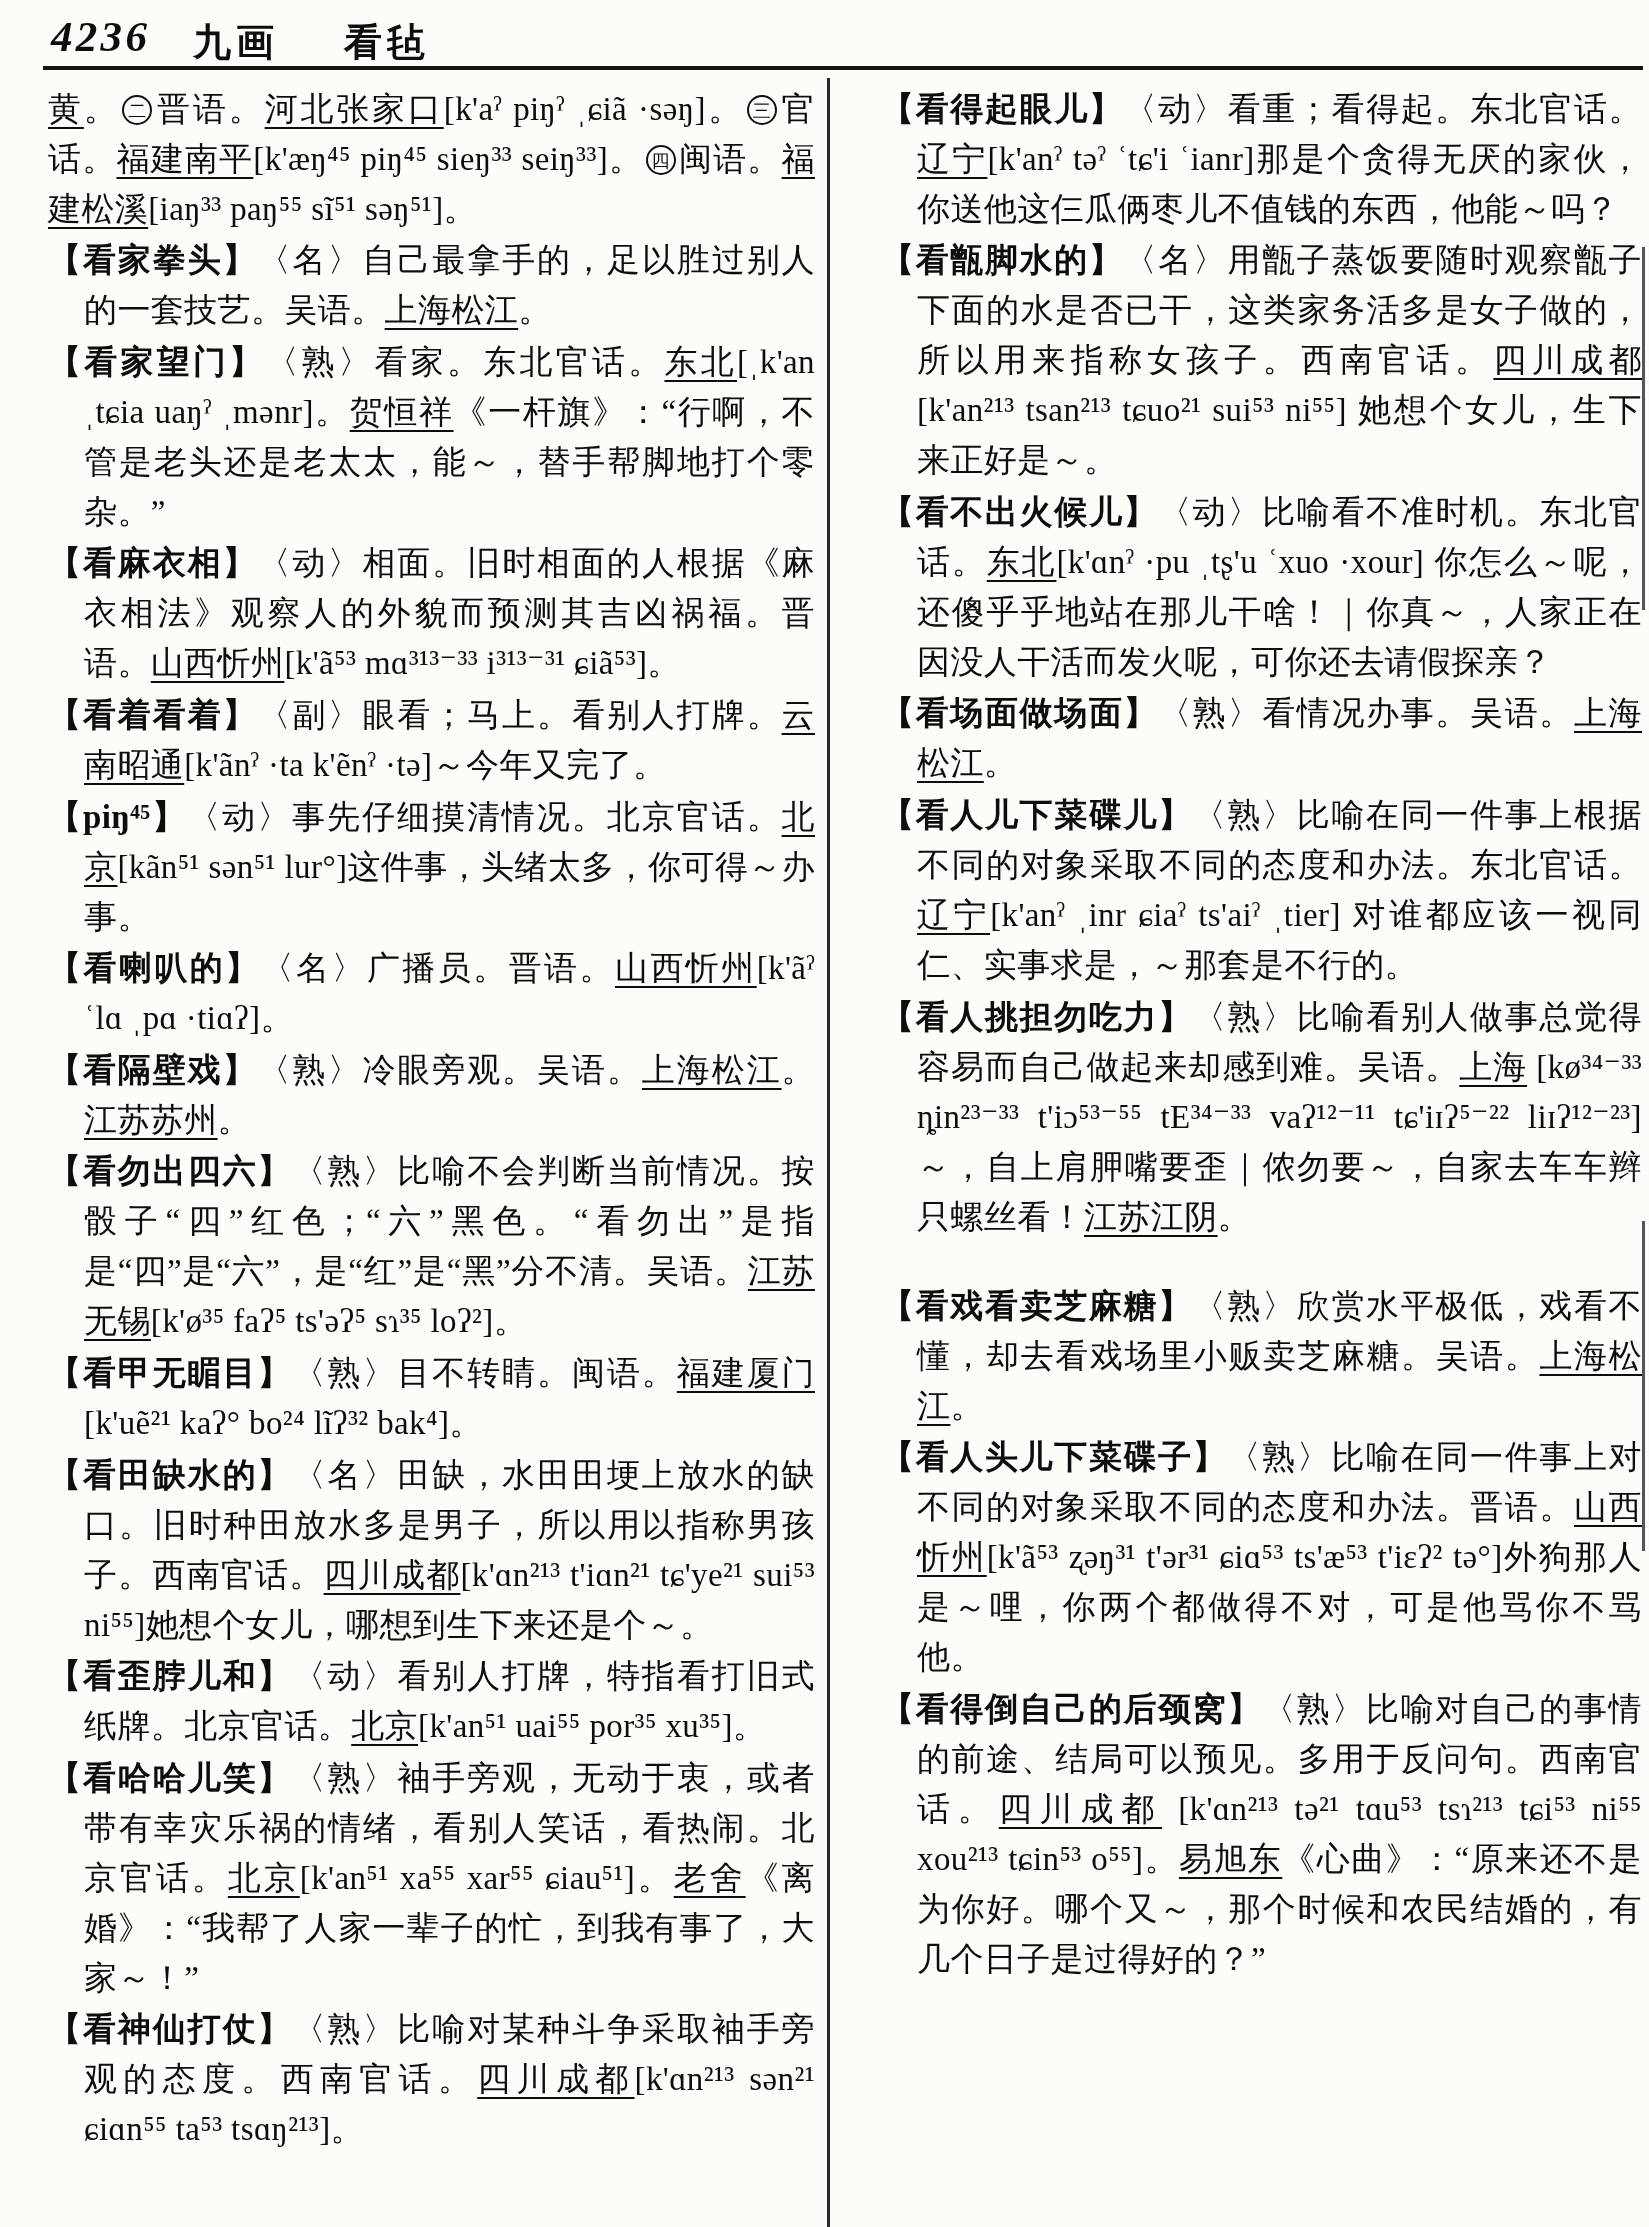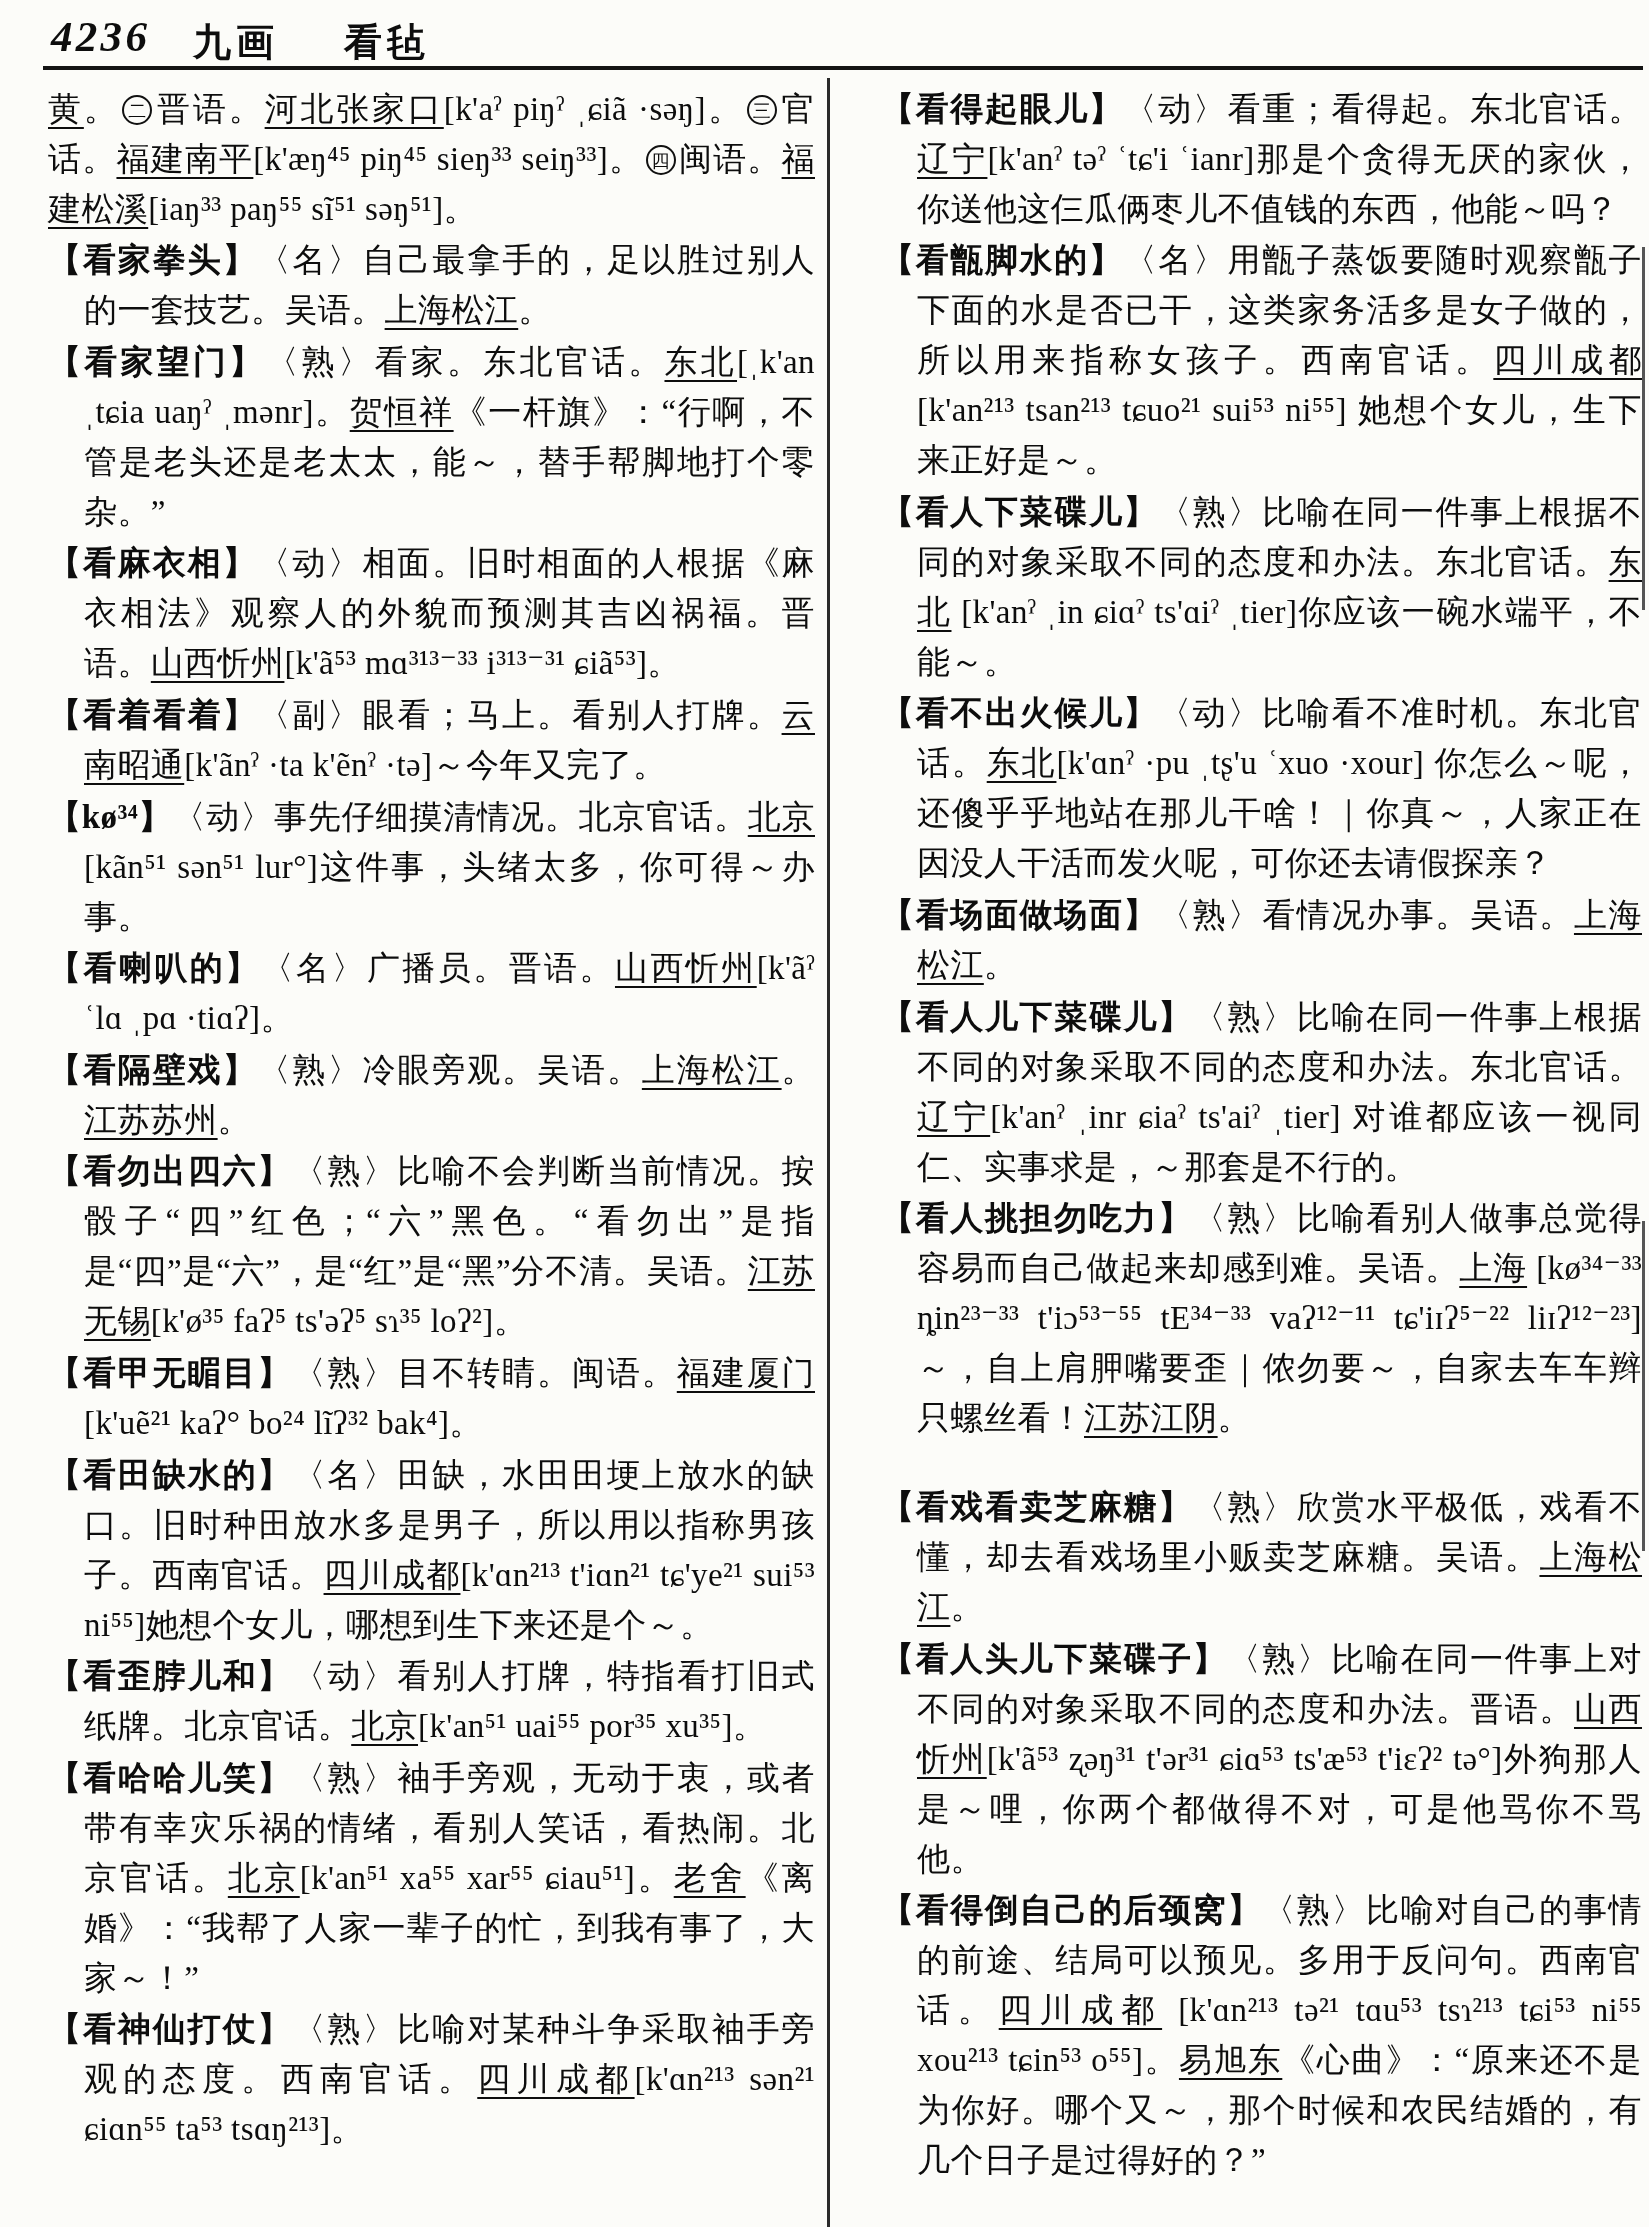--- a/index.html
+++ b/index.html
@@ -41,37 +41,36 @@
 <div class="edge-mark" style="left:1642px;top:247px;height:363px;"></div>
 <div class="edge-mark" style="left:1642px;top:1221px;height:330px;"></div>
 
 <div class="col col-left" id="col-left">
   <div class="cont" id="left-cont"><span class="u">黄</span><span>。</span><span class="c">二</span><span>晋语。</span><span class="u">河北张家口</span><span>[k'aˀ piŋˀ ˌɕiã ·səŋ]。</span><span class="c">三</span><span>官话。</span><span class="u">福建南平</span><span>[k'æŋ⁴⁵ piŋ⁴⁵ sieŋ³³ seiŋ³³]。</span><span class="c">四</span><span>闽语。</span><span class="u">福建松溪</span><span>[iaŋ³³ paŋ⁵⁵ sĩ⁵¹ səŋ⁵¹]。</span></div>
   <div id="left-entries">
       <div class="entry"><span class="hw">【看家拳头】</span><span class="pos">〈名〉</span><span>自己最拿手的，足以胜过别人的一套技艺。吴语。</span><span class="u">上海松江</span><span>。</span></div>
       <div class="entry"><span class="hw">【看家望门】</span><span class="pos">〈熟〉</span><span>看家。东北官话。</span><span class="u">东北</span><span>[ˌk'an ˌtɕia uaŋˀ ˌmənr]。</span><span class="u">贺恒祥</span><span>《一杆旗》：“行啊，不管是老头还是老太太，能～，替手帮脚地打个零杂。”</span></div>
       <div class="entry"><span class="hw">【看麻衣相】</span><span class="pos">〈动〉</span><span>相面。旧时相面的人根据《麻衣相法》观察人的外貌而预测其吉凶祸福。晋语。</span><span class="u">山西忻州</span><span>[k'ã⁵³ mɑ³¹³⁻³³ i³¹³⁻³¹ ɕiã⁵³]。</span></div>
       <div class="entry"><span class="hw">【看着看着】</span><span class="pos">〈副〉</span><span>眼看；马上。看别人打牌。</span><span class="u">云南昭通</span><span>[k'ãnˀ ·ta k'ẽnˀ ·tə]～今年又完了。</span></div>
-      <div class="entry"><span class="hw">【kø³⁴】</span><span class="pos">〈动〉</span><span>事先仔细摸清情况。北京官话。</span><span class="u">北京</span><span>[kãn⁵¹ sən⁵¹ lur°]这件事，头绪太多，你可得～办事。</span></div>
+      <div class="entry"><span class="hw">【piŋ⁴⁵】</span><span class="pos">〈动〉</span><span>事先仔细摸清情况。北京官话。</span><span class="u">北京</span><span>[kãn⁵¹ sən⁵¹ lur°]这件事，头绪太多，你可得～办事。</span></div>
       <div class="entry"><span class="hw">【看喇叭的】</span><span class="pos">〈名〉</span><span>广播员。晋语。</span><span class="u">山西忻州</span><span>[k'ãˀ ʿlɑ ˌpɑ ·tiɑʔ]。</span></div>
       <div class="entry"><span class="hw">【看隔壁戏】</span><span class="pos">〈熟〉</span><span>冷眼旁观。吴语。</span><span class="u">上海松江</span><span>。</span><span class="u">江苏苏州</span><span>。</span></div>
       <div class="entry"><span class="hw">【看勿出四六】</span><span class="pos">〈熟〉</span><span>比喻不会判断当前情况。按骰子“四”红色；“六”黑色。“看勿出”是指是“四”是“六”，是“红”是“黑”分不清。吴语。</span><span class="u">江苏无锡</span><span>[k'ø³⁵ faʔ⁵ ts'əʔ⁵ sɿ³⁵ loʔ²]。</span></div>
       <div class="entry"><span class="hw">【看甲无睸目】</span><span class="pos">〈熟〉</span><span>目不转睛。闽语。</span><span class="u">福建厦门</span><span>[k'uẽ²¹ kaʔ° bo²⁴ lĩʔ³² bak⁴]。</span></div>
       <div class="entry"><span class="hw">【看田缺水的】</span><span class="pos">〈名〉</span><span>田缺，水田田埂上放水的缺口。旧时种田放水多是男子，所以用以指称男孩子。西南官话。</span><span class="u">四川成都</span><span>[k'ɑn²¹³ t'iɑn²¹ tɕ'ye²¹ sui⁵³ ni⁵⁵]她想个女儿，哪想到生下来还是个～。</span></div>
       <div class="entry"><span class="hw">【看歪脖儿和】</span><span class="pos">〈动〉</span><span>看别人打牌，特指看打旧式纸牌。北京官话。</span><span class="u">北京</span><span>[k'an⁵¹ uai⁵⁵ por³⁵ xu³⁵]。</span></div>
       <div class="entry"><span class="hw">【看哈哈儿笑】</span><span class="pos">〈熟〉</span><span>袖手旁观，无动于衷，或者带有幸灾乐祸的情绪，看别人笑话，看热闹。北京官话。</span><span class="u">北京</span><span>[k'an⁵¹ xa⁵⁵ xar⁵⁵ ɕiau⁵¹]。</span><span class="u">老舍</span><span>《离婚》：“我帮了人家一辈子的忙，到我有事了，大家～！”</span></div>
       <div class="entry"><span class="hw">【看神仙打仗】</span><span class="pos">〈熟〉</span><span>比喻对某种斗争采取袖手旁观的态度。西南官话。</span><span class="u">四川成都</span><span>[k'ɑn²¹³ sən²¹ ɕiɑn⁵⁵ ta⁵³ tsɑŋ²¹³]。</span></div>
     </div>
 </div>
 
 <div class="col col-right" id="col-right">
   <div id="right-entries-top">
       <div class="entry"><span class="hw">【看得起眼儿】</span><span class="pos">〈动〉</span><span>看重；看得起。东北官话。</span><span class="u">辽宁</span><span>[k'anˀ təˀ ʿtɕ'i ʿianr]那是个贪得无厌的家伙，你送他这仨瓜俩枣儿不值钱的东西，他能～吗？</span></div>
       <div class="entry"><span class="hw">【看甑脚水的】</span><span class="pos">〈名〉</span><span>用甑子蒸饭要随时观察甑子下面的水是否已干，这类家务活多是女子做的，所以用来指称女孩子。西南官话。</span><span class="u">四川成都</span><span>[k'an²¹³ tsan²¹³ tɕuo²¹ sui⁵³ ni⁵⁵] 她想个女儿，生下来正好是～。</span></div>
-      <div class="entry"><span class="hw">【看人下菜碟儿】</span><span class="pos">〈熟〉</span><span>比喻在同一件事上根据不同的对象采取不同的态度和办法。东北官话。</span><span class="u">东北</span><span> [k'anˀ ˌin ɕiɑˀ ts'ɑiˀ ˌtier]你应该一碗水端平，不能～。</span></div>
       <div class="entry"><span class="hw">【看不出火候儿】</span><span class="pos">〈动〉</span><span>比喻看不准时机。东北官话。</span><span class="u">东北</span><span>[k'ɑnˀ ·pu ˌtʂ'u ʿxuo ·xour] 你怎么～呢，还傻乎乎地站在那儿干啥！｜你真～，人家正在因没人干活而发火呢，可你还去请假探亲？</span></div>
       <div class="entry"><span class="hw">【看场面做场面】</span><span class="pos">〈熟〉</span><span>看情况办事。吴语。</span><span class="u">上海松江</span><span>。</span></div>
       <div class="entry"><span class="hw">【看人儿下菜碟儿】</span><span class="pos">〈熟〉</span><span>比喻在同一件事上根据不同的对象采取不同的态度和办法。东北官话。</span><span class="u">辽宁</span><span>[k'anˀ ˌinr ɕiaˀ ts'aiˀ ˌtier] 对谁都应该一视同仁、实事求是，～那套是不行的。</span></div>
       <div class="entry"><span class="hw">【看人挑担勿吃力】</span><span class="pos">〈熟〉</span><span>比喻看别人做事总觉得容易而自己做起来却感到难。吴语。</span><span class="u">上海</span><span> [kø³⁴⁻³³ ȵin²³⁻³³ t'iɔ⁵³⁻⁵⁵ tE³⁴⁻³³ vaʔ¹²⁻¹¹ tɕ'iɪʔ⁵⁻²² liɪʔ¹²⁻²³]～，自上肩胛嘴要歪｜侬勿要～，自家去车车辫只螺丝看！</span><span class="u">江苏江阴</span><span>。</span></div>
       <div class="entry gap"><span class="hw">【看戏看卖芝麻糖】</span><span class="pos">〈熟〉</span><span>欣赏水平极低，戏看不懂，却去看戏场里小贩卖芝麻糖。吴语。</span><span class="u">上海松江</span><span>。</span></div>
       <div class="entry"><span class="hw">【看人头儿下菜碟子】</span><span class="pos">〈熟〉</span><span>比喻在同一件事上对不同的对象采取不同的态度和办法。晋语。</span><span class="u">山西忻州</span><span>[k'ã⁵³ ʐəŋ³¹ t'ər³¹ ɕiɑ⁵³ ts'æ⁵³ t'iɛʔ² tə°]外狗那人是～哩，你两个都做得不对，可是他骂你不骂他。</span></div>
       <div class="entry"><span class="hw">【看得倒自己的后颈窝】</span><span class="pos">〈熟〉</span><span>比喻对自己的事情的前途、结局可以预见。多用于反问句。西南官话。</span><span class="u">四川成都</span><span> [k'ɑn²¹³ tə²¹ tɑu⁵³ tsɿ²¹³ tɕi⁵³ ni⁵⁵ xou²¹³ tɕin⁵³ o⁵⁵]。</span><span class="u">易旭东</span><span>《心曲》：“原来还不是为你好。哪个又～，那个时候和农民结婚的，有几个日子是过得好的？”</span></div>
     </div>
 
 </div>

